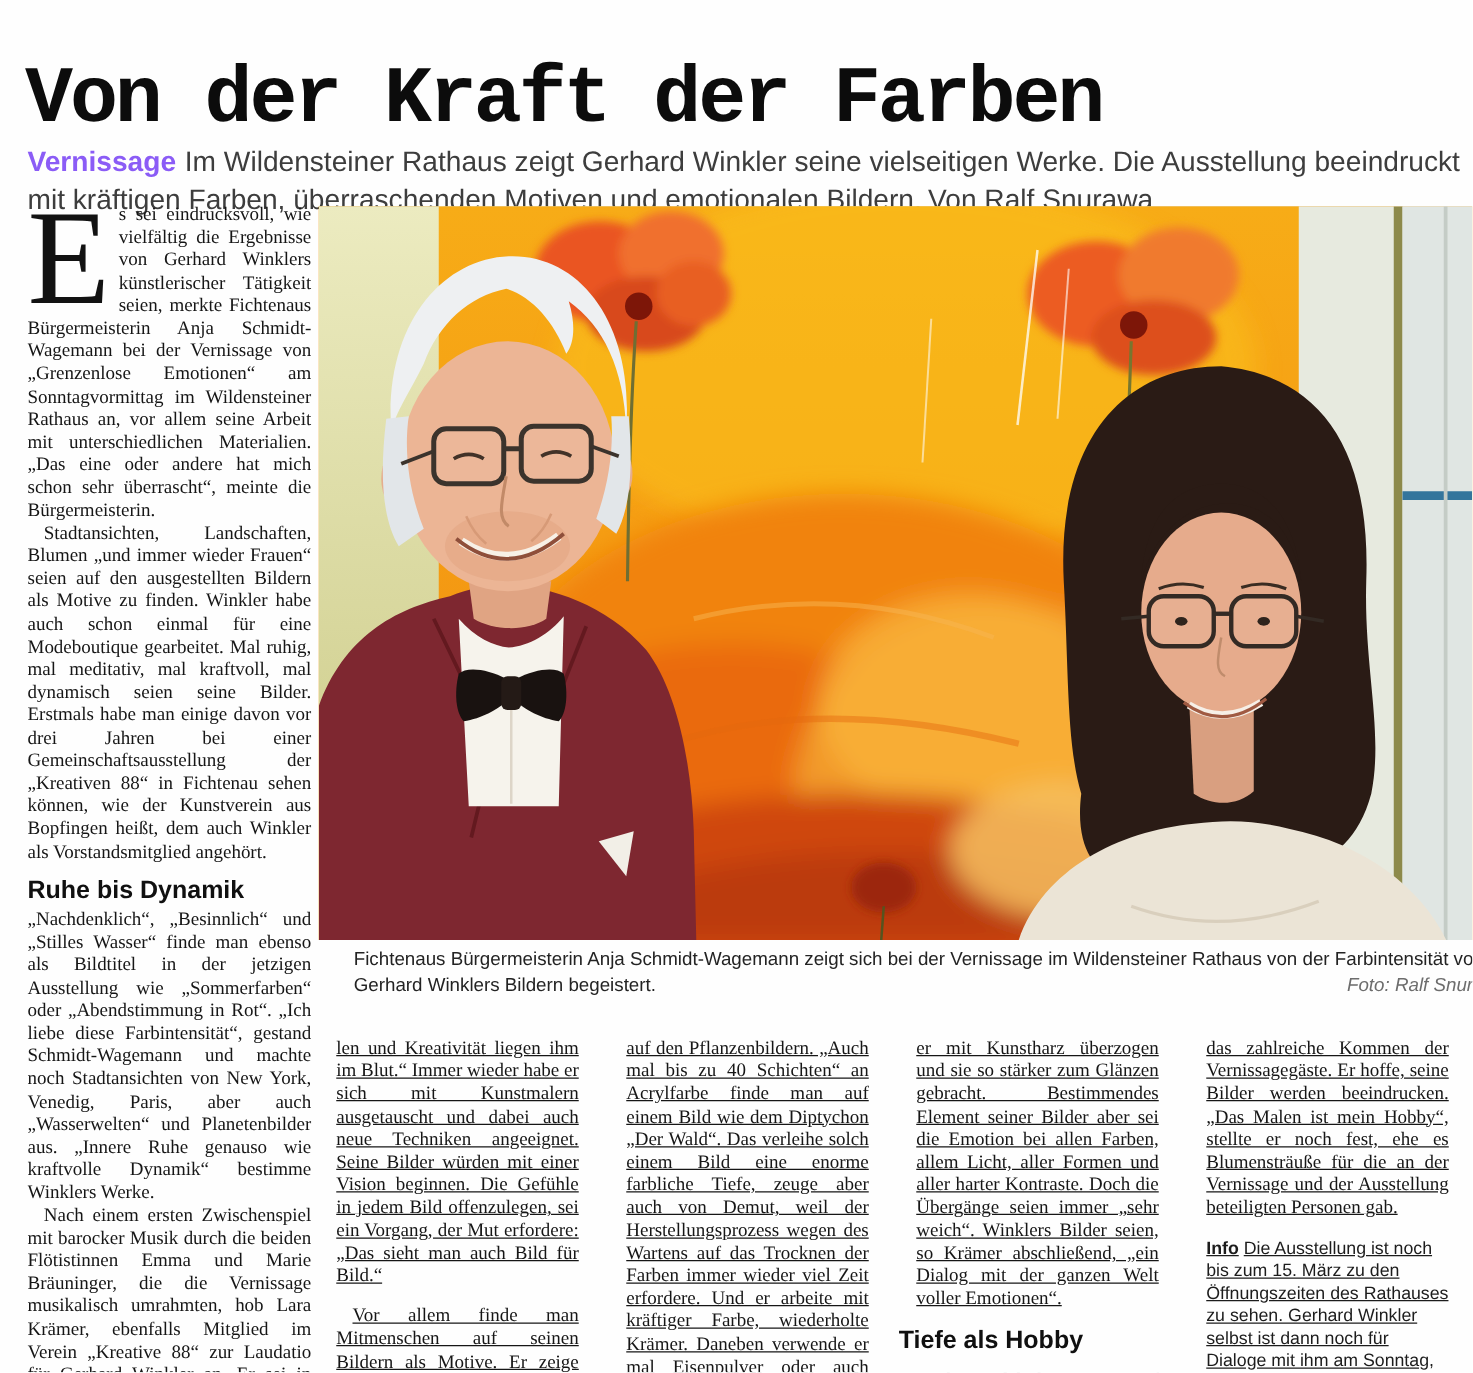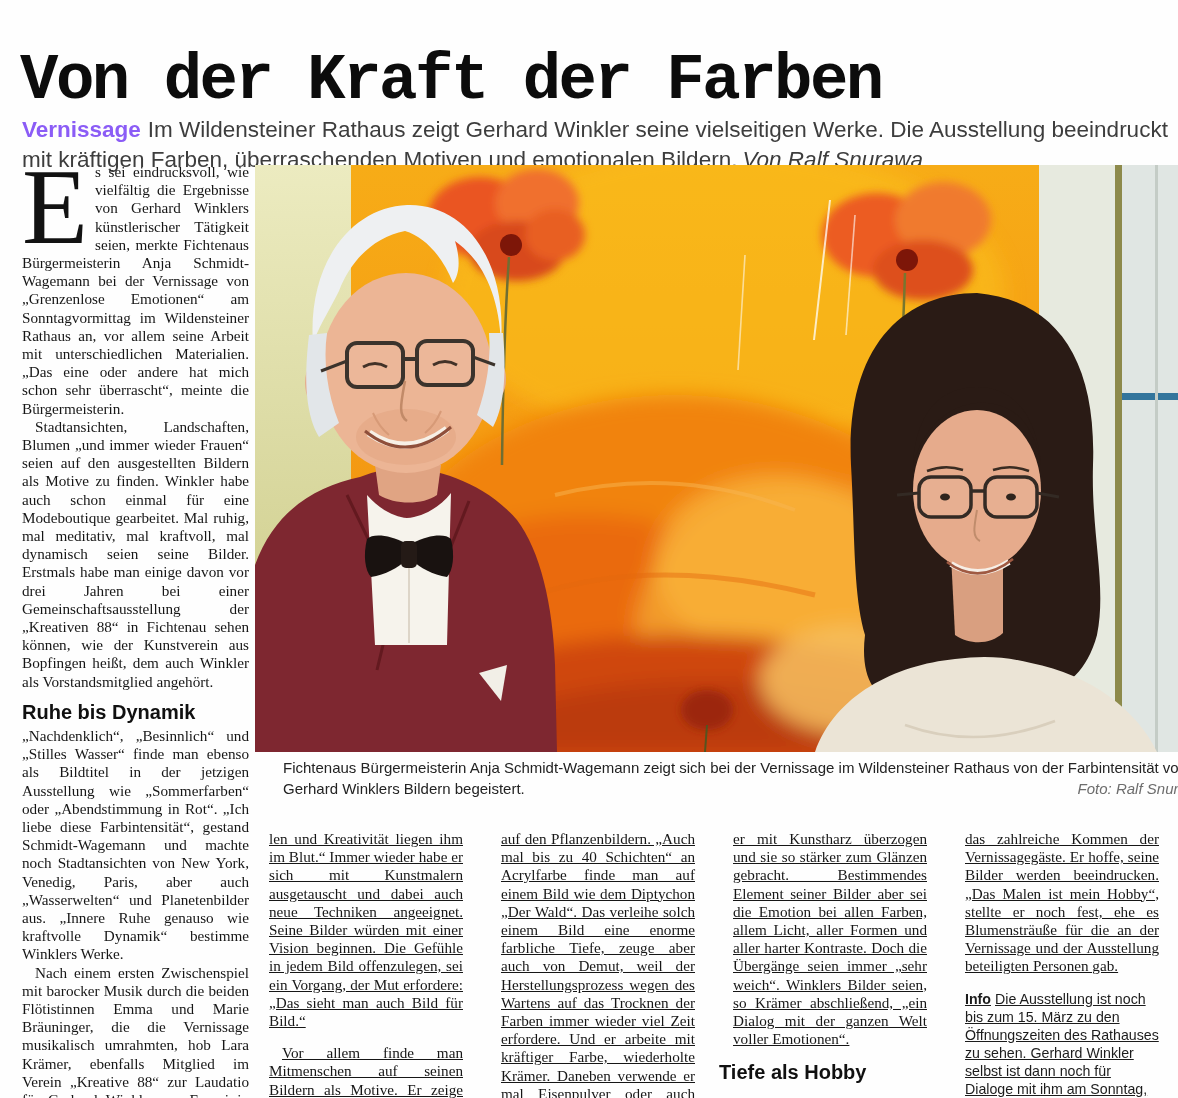--- a/index.html
+++ b/index.html
@@ -17,21 +17,21 @@
     font-family:Liberation Mono, monospace;
     font-weight:bold;font-size:64px;line-height:72px;
     letter-spacing:-2.5px;color:#0c0c0c;white-space:nowrap;
   }
   .standfirst{
     position:absolute;left:22px;top:92px;width:1148px;
     font-family:"Liberation Sans", sans-serif;
     font-size:22.5px;line-height:30px;color:#3d3d3d;
   }
   .kicker{font-weight:bold;margin-right:7px;}
-  .byline{font-style:italic;margin-left:5px;}
+  .byline{margin-left:5px;}
   
   .lead-col{
     position:absolute;left:22px;top:163px;width:227px;height:935px;
     font-size:15.2px;line-height:18.2px;text-align:justify;overflow:hidden;
   }
   .lead-col p{margin:0;}
   .lead-col p.indent{text-indent:13px;}
   .dropcap{
     float:left;
     font-family:"Liberation Serif", serif;

